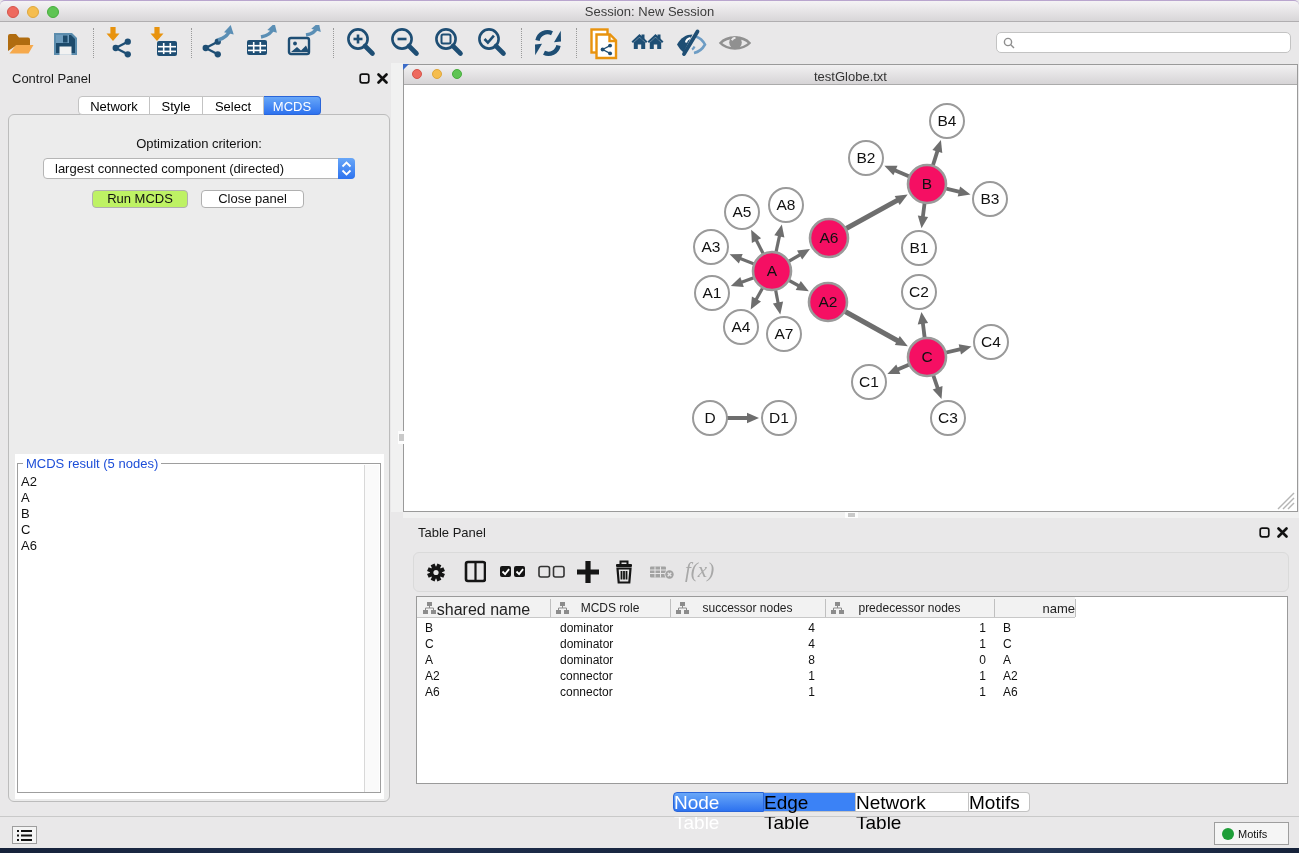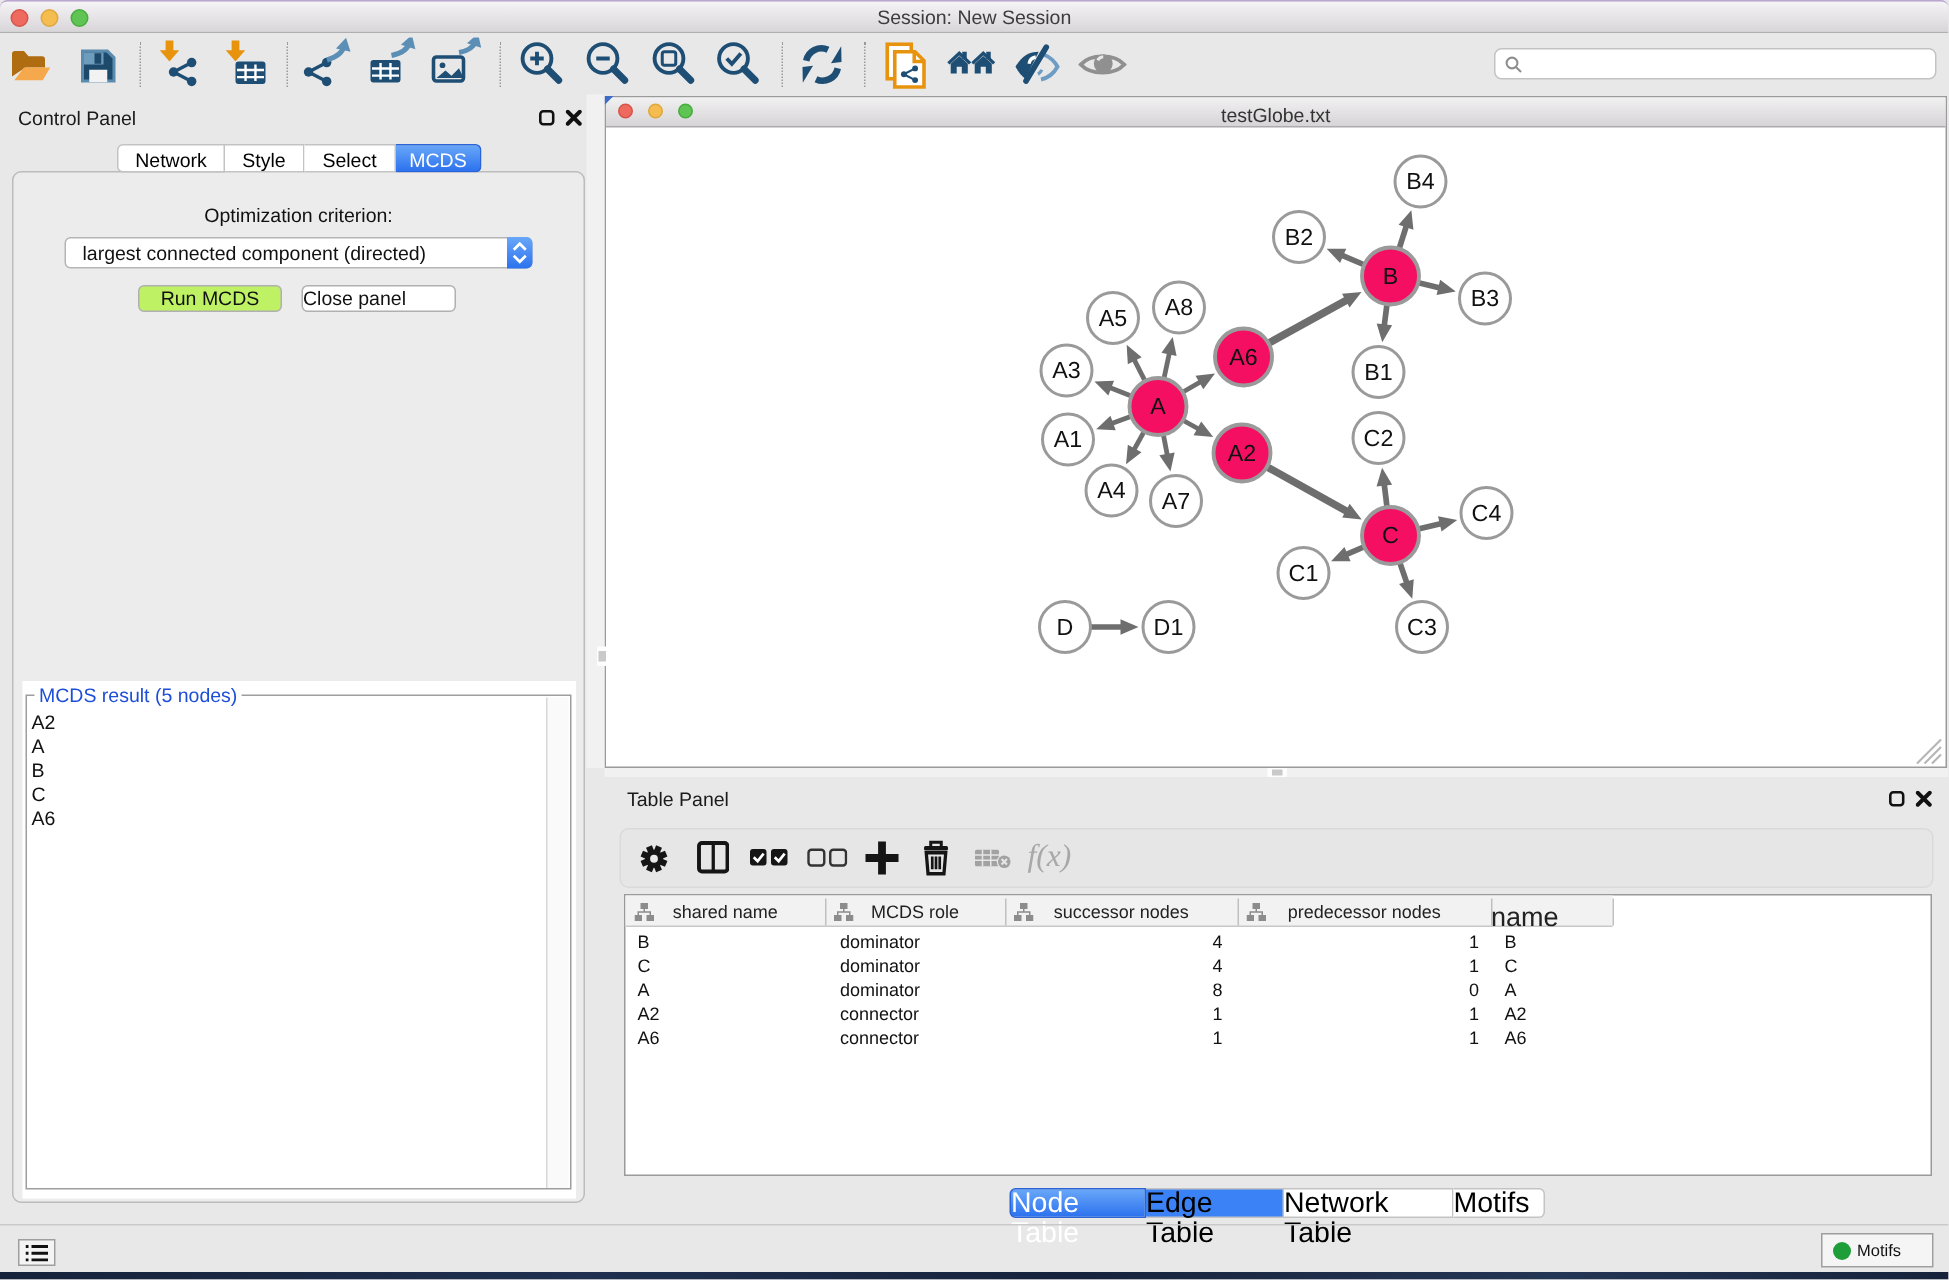--- a/index.html
+++ b/index.html
@@ -166,21 +166,21 @@
 </div>
 
 <div class="abs" style="left:8px;top:136px;width:382px;text-align:center;font-size:13px;color:#111">Optimization criterion:</div>
 <div class="abs" style="left:43px;top:158px;width:312px;height:21px;background:#fff;border:1px solid #b5b5b5;border-radius:4px"></div>
 <div class="abs" style="left:338px;top:158px;width:17px;height:21px;background:linear-gradient(#68a7f8,#2d72ef);border-radius:0 4px 4px 0"></div>
 <svg class="abs" style="left:340px;top:161px" width="13" height="15" viewBox="0 0 13 15">
     <path d="M2.5,5.5 L6.5,1.5 L10.5,5.5 M2.5,9.5 L6.5,13.5 L10.5,9.5" fill="none" stroke="#fff" stroke-width="1.8"></path>
   </svg>
 <div class="abs" style="left:55px;top:161px;font-size:13px;color:#111">largest connected component (directed)</div>
 <div class="abs" style="left:92px;top:190px;width:96px;height:18px;background:#bef264;border:1px solid #b0b0b0;border-radius:4px;font-size:13px;text-align:center;line-height:16px;color:#111">Run MCDS</div>
-<div class="abs" style="left:201px;top:190px;width:103px;height:18px;background:#fff;border:1px solid #b0b0b0;border-radius:4px;font-size:13px;line-height:16px;color:#111">Close panel</div>
+<div class="abs" style="left:201px;top:190px;width:103px;height:18px;background:#fff;border:1px solid #b0b0b0;border-radius:4px;font-size:13px;text-align:center;line-height:16px;color:#111">Close panel</div>
 
 <div class="abs" style="left:15px;top:454px;width:369px;height:345px;background:#fff"></div>
 <div class="abs" style="left:17px;top:463px;width:364px;height:330px;border:1px solid #9e9e9e"></div>
 <div class="abs" style="left:23px;top:456px;background:#fff;padding:0 3px;font-size:13px;color:#1d4ed8">MCDS result (5 nodes)</div>
 <div class="abs" style="left:364px;top:465px;width:15px;height:327px;background:#fafafa;border-left:1px solid #d8d8d8"></div>
 <div class="abs" style="left:21px;top:474px;font-size:13px;color:#111;line-height:16px">A2<br>A<br>B<br>C<br>A6</div>
 
 <div class="abs" style="left:403px;top:64px;width:895px;height:448px;background:#fff;border:1px solid #9a9a9a"></div>
 <div class="abs" style="left:404px;top:65px;width:893px;height:20px;background:linear-gradient(#f2f1f2,#d6d4d6);border-bottom:1px solid #ababab"></div>
 <div class="abs" style="left:404px;top:69px;width:893px;text-align:center;font-size:13px;color:#333">testGlobe.txt</div>
@@ -347,21 +347,21 @@
     </g>
     <circle cx="20.5" cy="16.5" r="5" fill="#e7e6e7"></circle>
     <circle cx="20.5" cy="16.5" r="4.2" fill="#a2a2a2"></circle>
     <path d="M18.7,14.7 l3.6,3.6 M22.3,14.7 l-3.6,3.6" stroke="#e7e6e7" stroke-width="1.4"></path>
   </svg>
 <div style="position:absolute;left:685px;top:558px;width:34px;height:26px;font:italic 21px 'Liberation Serif',serif;color:#a8a8a8;">f(x)</div>
 <div class="abs" style="left:416px;top:596px;width:872px;height:188px;background:#fff;border:1px solid #9a9a9a"></div>
 <div class="abs" style="left:417px;top:597px;width:658px;height:21px;background:#f2f2f2;border-bottom:1px solid #c8c8c8"></div>
 
 <div class="abs" style="left:550px;top:599px;height:18px;border-left:1px solid #c0c0c0"></div>
-<div class="abs" style="left:417px;top:601px;width:133px;text-align:center;font-size:12px;color:#222">shared name</div>
+<div class="abs" style="left:417px;top:601px;width:133px;text-align:center;font-size:16px;color:#222">shared name</div>
 <svg style="position:absolute;left:423px;top:602px" width="13" height="12" viewBox="0 0 13 12">
     <g fill="#8c8c8c">
       <rect x="4" y="0" width="5" height="4"></rect>
       <rect x="0" y="8" width="5" height="4"></rect>
       <rect x="8" y="8" width="5" height="4"></rect>
     </g>
     <g stroke="#8c8c8c" stroke-width="1" fill="none">
       <path d="M6.5,4 V6 M2.5,8 V6 H10.5 V8"></path>
     </g>
   </svg>
@@ -395,21 +395,21 @@
     <g fill="#8c8c8c">
       <rect x="4" y="0" width="5" height="4"></rect>
       <rect x="0" y="8" width="5" height="4"></rect>
       <rect x="8" y="8" width="5" height="4"></rect>
     </g>
     <g stroke="#8c8c8c" stroke-width="1" fill="none">
       <path d="M6.5,4 V6 M2.5,8 V6 H10.5 V8"></path>
     </g>
   </svg>
 <div class="abs" style="left:1075px;top:599px;height:18px;border-left:1px solid #c0c0c0"></div>
-<div class="abs" style="left:994px;top:601px;width:81px;text-align:left;font-size:18px;color:#222">name</div>
+<div class="abs" style="left:994px;top:601px;width:81px;text-align:right;font-size:13px;color:#222">name</div>
 <div class="abs" style="left:425px;top:621px;font-size:12px;color:#111">B</div>
 <div class="abs" style="left:560px;top:621px;font-size:12px;color:#111">dominator</div>
 <div class="abs" style="left:715px;top:621px;width:100px;text-align:right;font-size:12px;color:#111">4</div>
 <div class="abs" style="left:886px;top:621px;width:100px;text-align:right;font-size:12px;color:#111">1</div>
 <div class="abs" style="left:1003px;top:621px;font-size:12px;color:#111">B</div>
 <div class="abs" style="left:425px;top:637px;font-size:12px;color:#111">C</div>
 <div class="abs" style="left:560px;top:637px;font-size:12px;color:#111">dominator</div>
 <div class="abs" style="left:715px;top:637px;width:100px;text-align:right;font-size:12px;color:#111">4</div>
 <div class="abs" style="left:886px;top:637px;width:100px;text-align:right;font-size:12px;color:#111">1</div>
 <div class="abs" style="left:1003px;top:637px;font-size:12px;color:#111">C</div>

